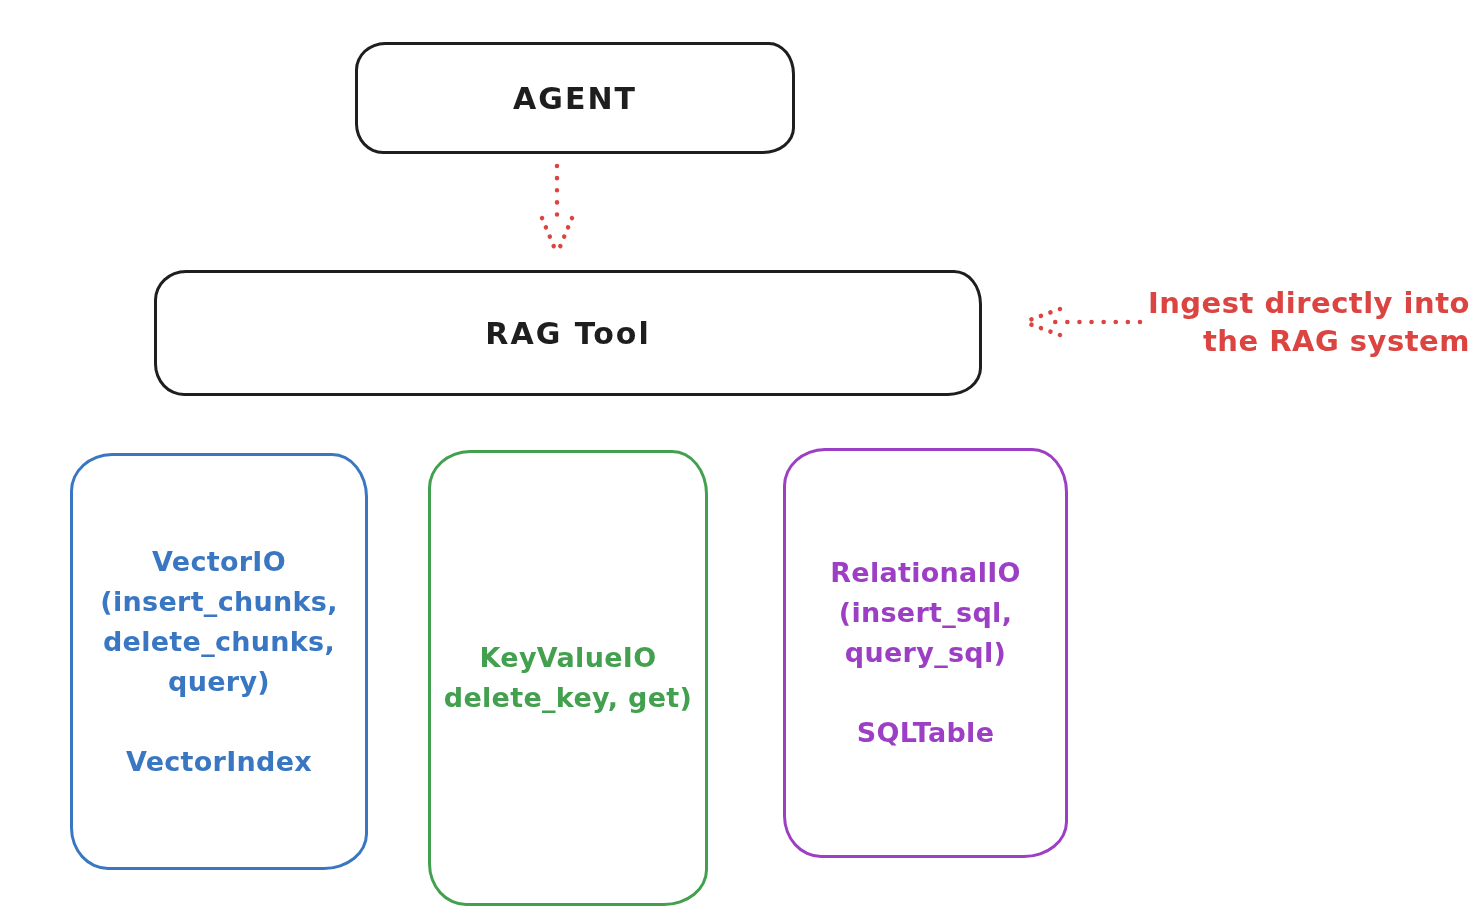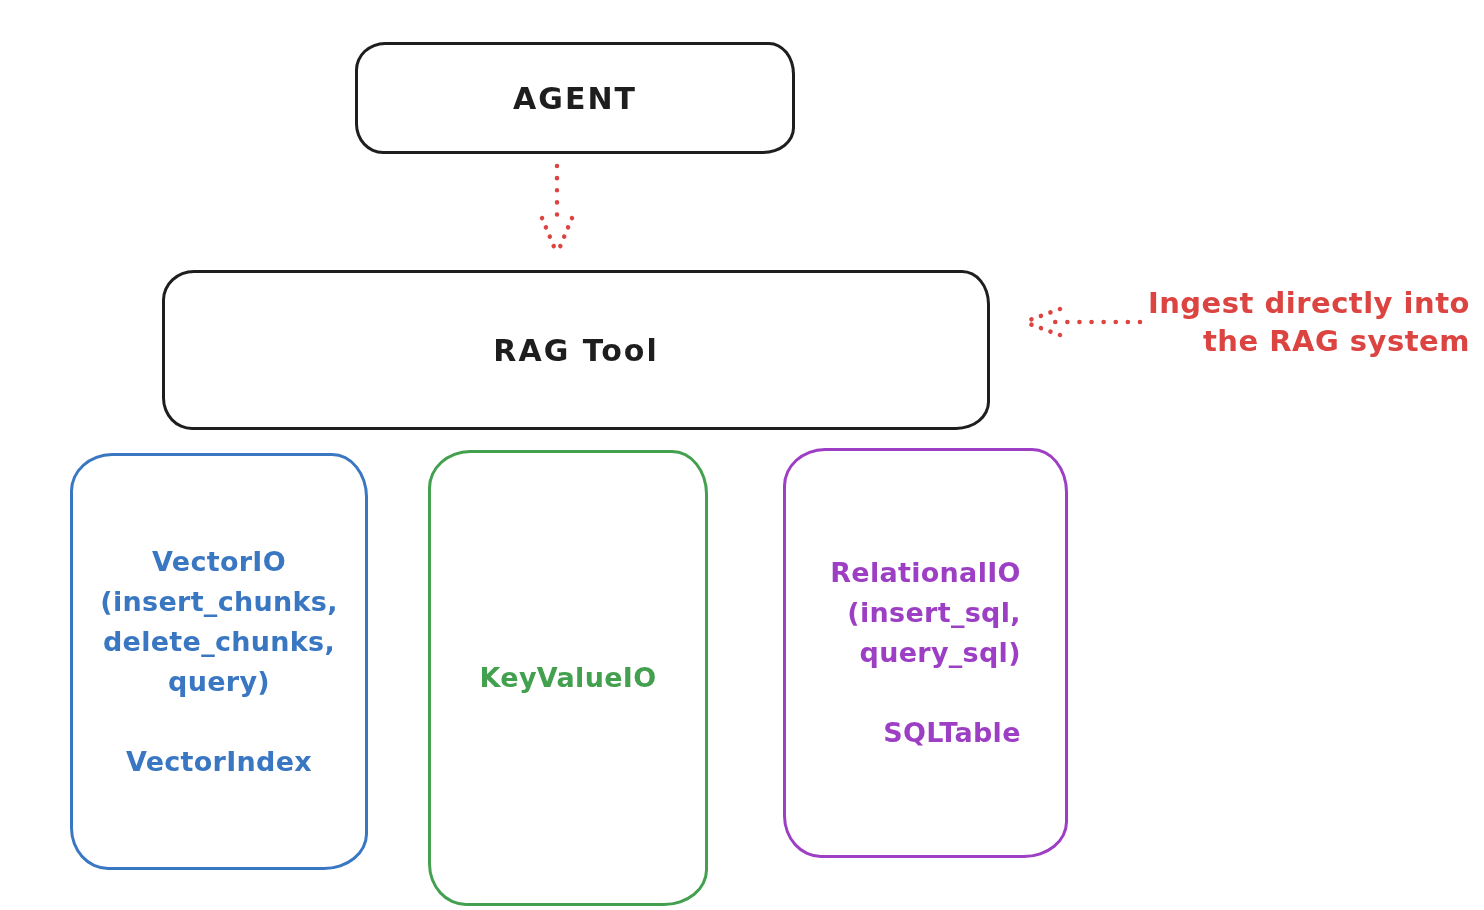--- a/index.html
+++ b/index.html
@@ -31,21 +31,21 @@
     font-size: 30px;
     font-weight: 600;
     letter-spacing: 2px;
     color: var(--ink);
   }
   .agent-box {
     left: 355px; top: 42px; width: 440px; height: 112px;
     border-radius: 30px 26px 32px 28px / 28px 32px 26px 30px;
   }
   .rag-box {
-    left: 162px; top: 270px; width: 828px; height: 160px;
+    left: 154px; top: 270px; width: 828px; height: 126px;
     border-radius: 32px 28px 34px 30px / 30px 34px 28px 32px;
   }
 
   
   .arrow { position: absolute; overflow: visible; }
   .arrow path {
     fill: none;
     stroke: var(--red);
     stroke-width: 4.5;
     stroke-linecap: round;
@@ -80,21 +80,21 @@
     font-weight: 600;
     line-height: 40px;
     letter-spacing: 0.3px;
   }
   .card-footer { margin-top: 40px; }
   .card-blue   { left: 70px;  top: 453px; width: 298px; height: 417px; border-color: var(--blue); }
   .card-blue   .card-text { color: var(--blue); }
   .card-green  { left: 428px; top: 450px; width: 280px; height: 456px; border-color: var(--green); }
   .card-green  .card-text { color: var(--green); }
   .card-purple { left: 783px; top: 448px; width: 285px; height: 410px; border-color: var(--purple); }
-  .card-purple .card-text { color: var(--purple); text-align: right; }
+  .card-purple .card-text { color: var(--purple); }
 </style>
 </head>
 <body>
 
 <div class="canvas">
 
   <div class="node agent-box">
     <span class="node-label">AGENT</span>
   </div>
 
@@ -123,20 +123,21 @@
       <div>(insert_chunks,</div>
       <div>delete_chunks,</div>
       <div>query)</div>
       <div class="card-footer">VectorIndex</div>
     </div>
   </div>
 
   <div class="card card-green">
     <div class="card-text">
       <div>KeyValueIO</div>
+      <div>delete_key, get)</div>
     </div>
   </div>
 
   <div class="card card-purple">
     <div class="card-text">
       <div>RelationalIO</div>
       <div>(insert_sql,</div>
       <div>query_sql)</div>
       <div class="card-footer">SQLTable</div>
     </div>

